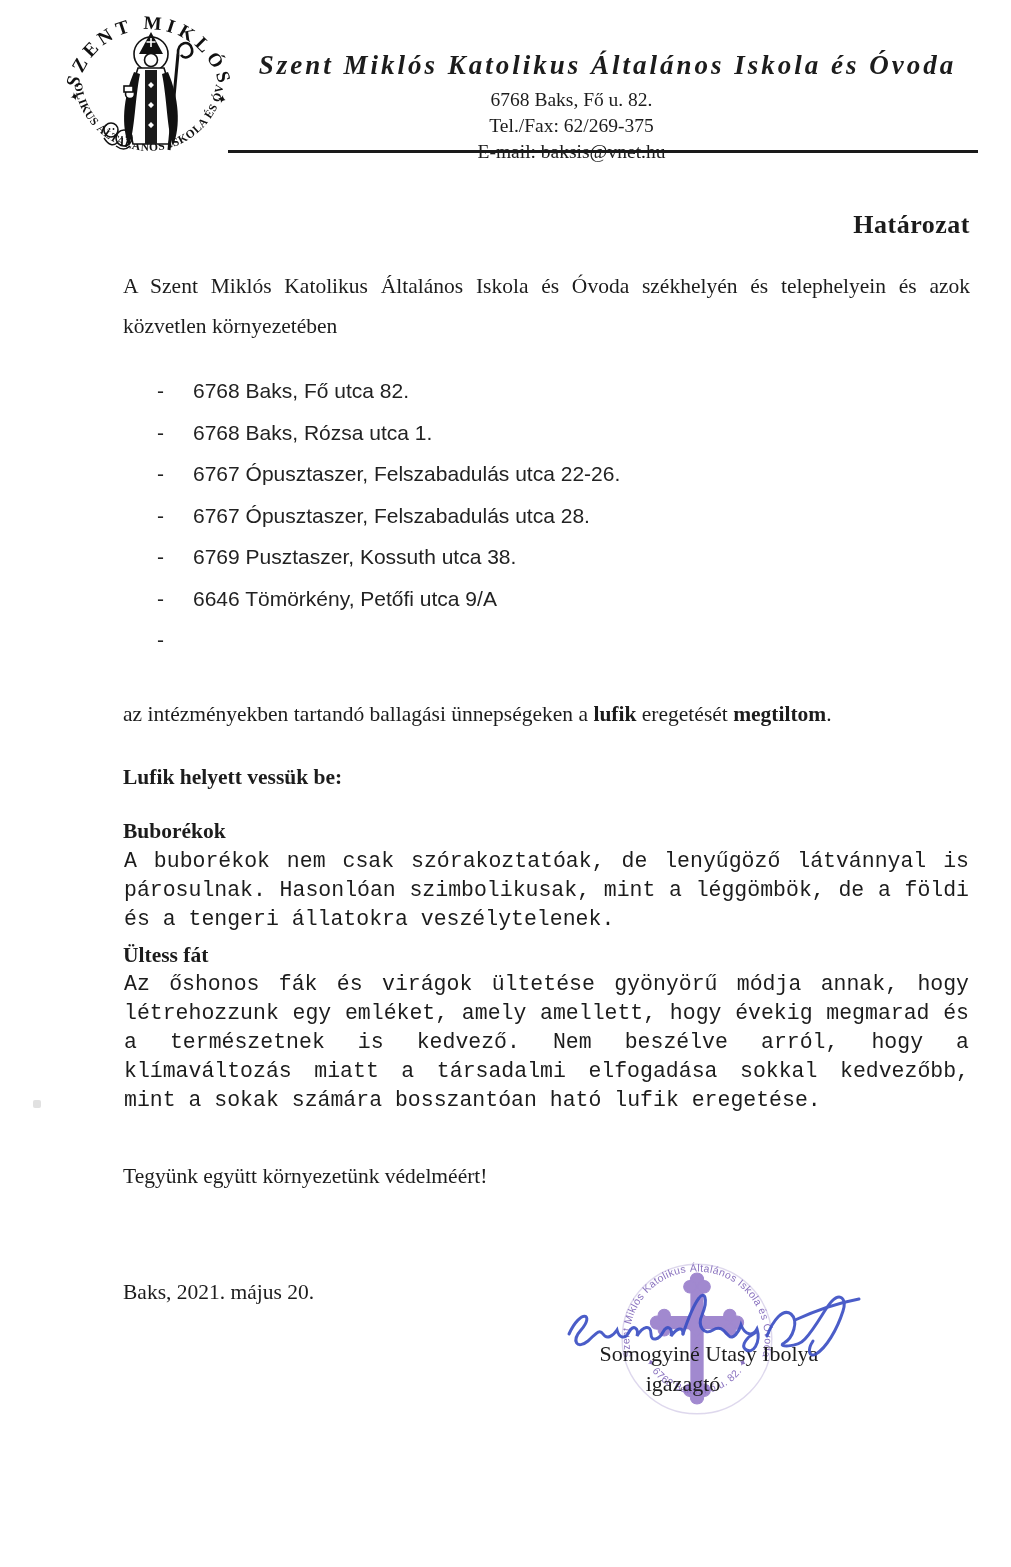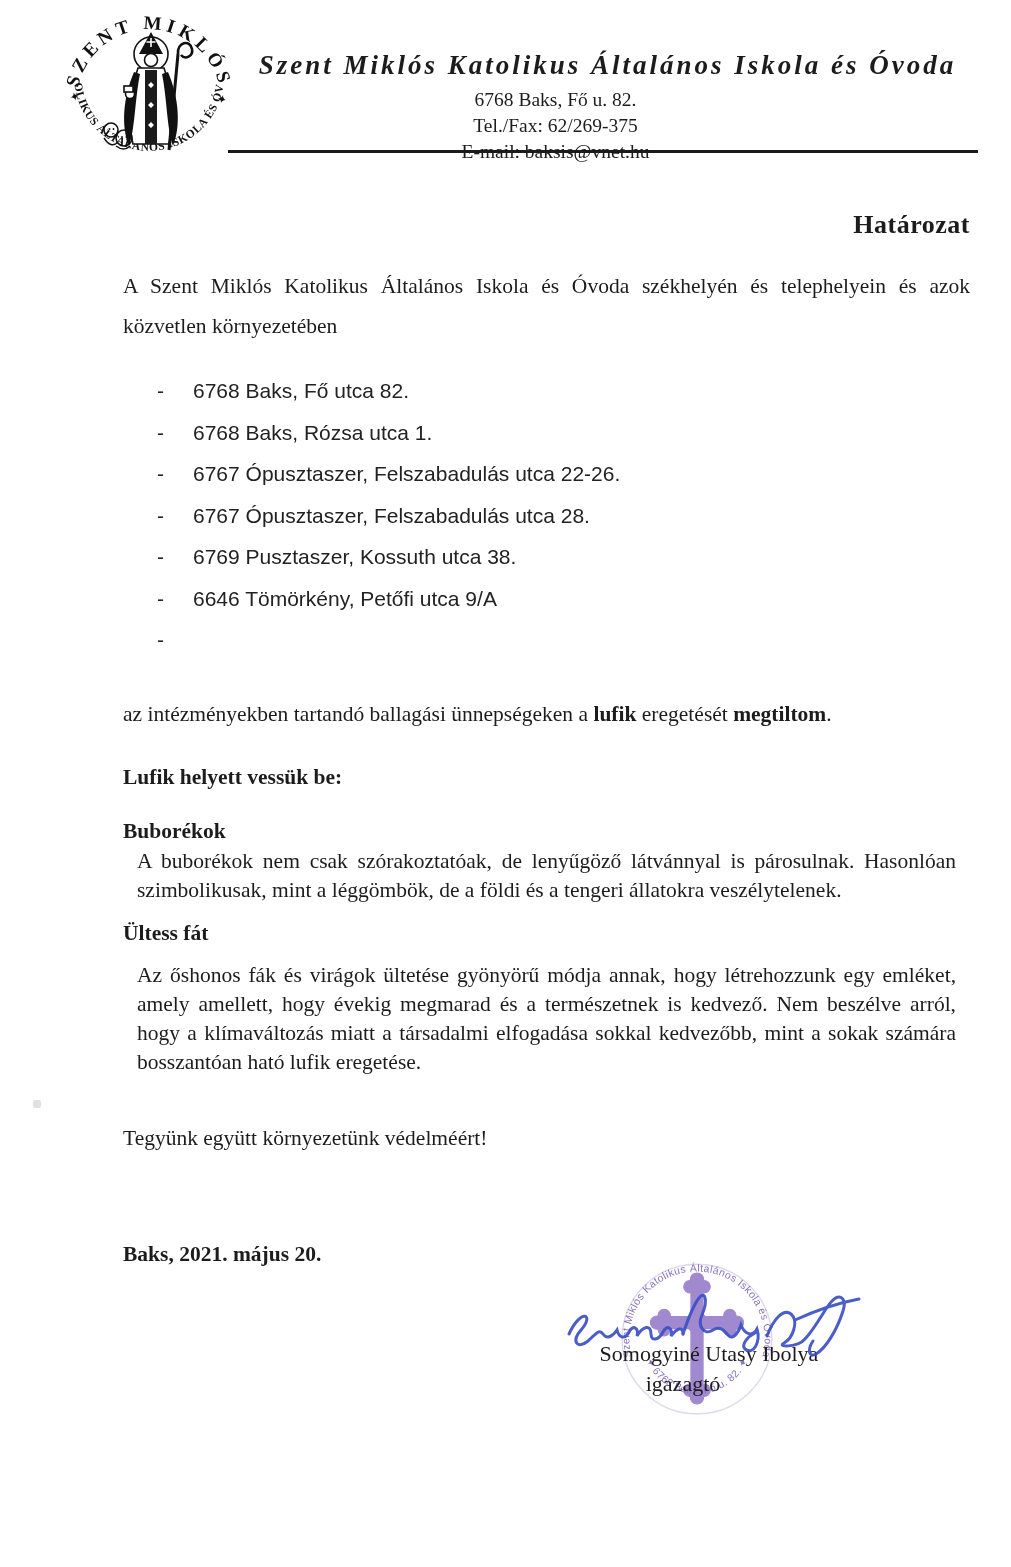--- a/index.html
+++ b/index.html
@@ -16,21 +16,21 @@
   .seal-wrap{position:absolute;left:58px;top:10px;width:182px;height:168px;}
   .header-text{position:absolute;left:230px;top:50px;width:755px;}
   .school-name{
     font-family:"Liberation Serif", serif;
     font-style:italic;font-weight:bold;
     font-size:27px;letter-spacing:3px;
     text-align:center;white-space:nowrap;
   }
   .header-contact{
     width:755px;transform:translateX(-52px);
-    text-align:center;font-size:19.5px;line-height:26px;margin-top:6px;
+    text-align:center;font-size:19.5px;line-height:26px;margin-top:6px;padding-left:16px;
   }
   .header-rule{
     position:absolute;left:228px;top:150px;width:750px;height:3px;
     background:#1a1a1a;
   }
   
   .main{position:absolute;left:123px;top:210px;width:847px;}
   .doc-title{
     font-size:26px;font-weight:bold;text-align:right;
     margin:0;line-height:30px;letter-spacing:0.5px;
@@ -44,24 +44,24 @@
     font-family:"Liberation Sans", sans-serif;
     font-size:21px;line-height:41.5px;color:#222;
     padding-left:34px;display:flex;
   }
   .loc-list .dash{display:inline-block;width:36px;flex:0 0 36px;}
   .decision{margin:38px 0 0 0;font-size:21.5px;line-height:30px;}
   .decision b{font-weight:bold;}
   .sub-head{margin:34px 0 0 0;font-size:21.5px;font-weight:bold;line-height:28px;}
   .sec-head{margin:26px 0 0 0;font-size:21.5px;font-weight:bold;line-height:28px;}
   .sec-head.second{margin-top:7px;}
-  .sec-body{margin:14px;font-size:21.5px;line-height:29px;text-align:justify;}
+  .sec-body{margin:1px;font-size:21.5px;line-height:29px;text-align:justify;font-family:Liberation Mono, monospace;}
   .sec-body.first{line-height:29px;margin-top:2px;}
   .closing{margin:46px 0 0 0;font-size:21.5px;line-height:30px;}
-  .date-line{margin:86px 0 0 0;font-size:21.5px;line-height:30px;font-weight:bold;}
+  .date-line{margin:86px 0 0 0;font-size:21.5px;line-height:30px;}
   
   .sig-block{position:absolute;left:537px;top:1255px;width:320px;height:185px;}
   .stamp-svg{position:absolute;left:78px;top:2px;width:164px;height:164px;z-index:1;}
   .sig-name{
     position:absolute;top:86px;left:12px;width:100%;z-index:2;
     text-align:center;font-size:22px;color:#1c1c1c;
   }
   .sig-role{
     position:absolute;top:116px;left:0;width:100%;z-index:2;
     text-align:center;font-size:22px;padding-right:28px;box-sizing:border-box;

